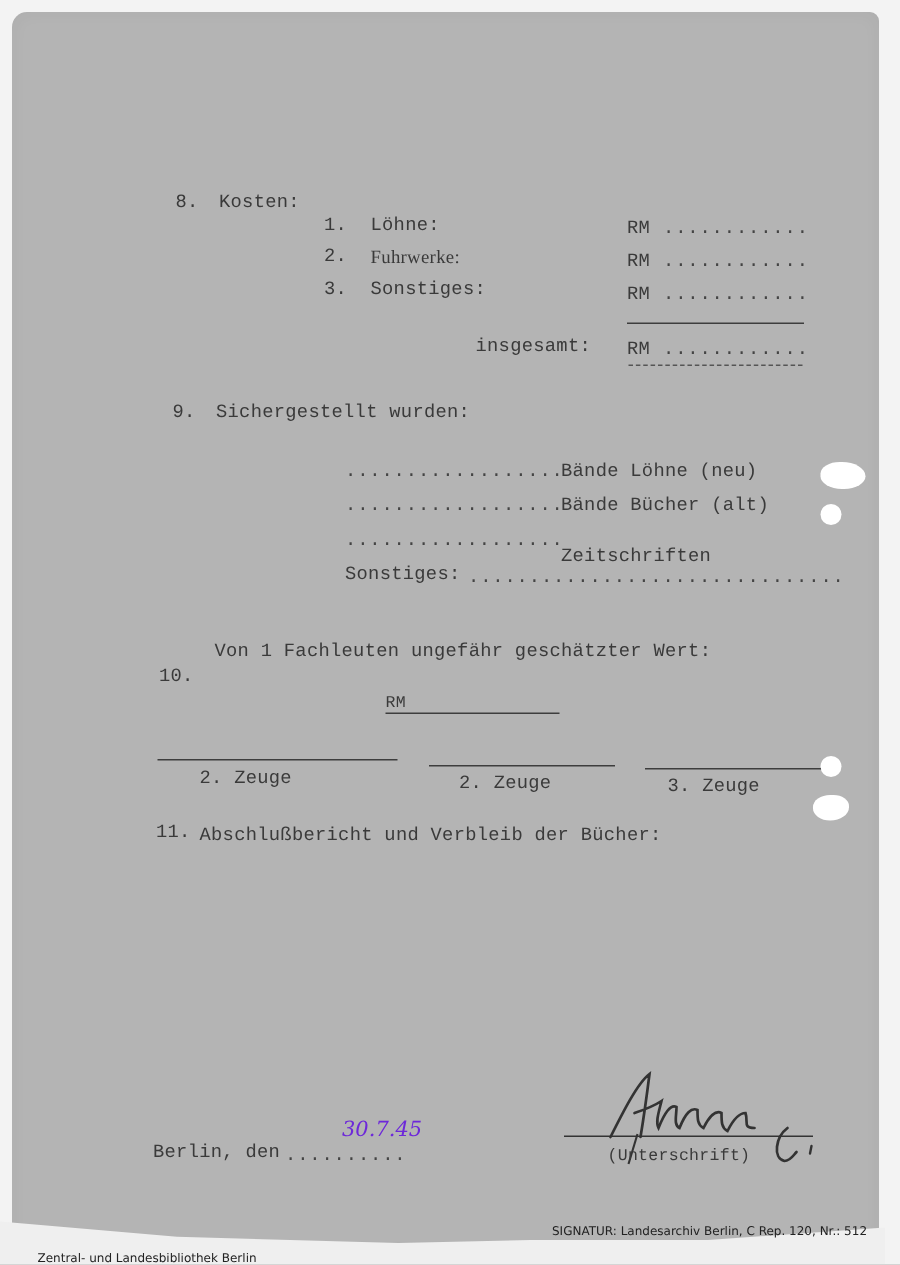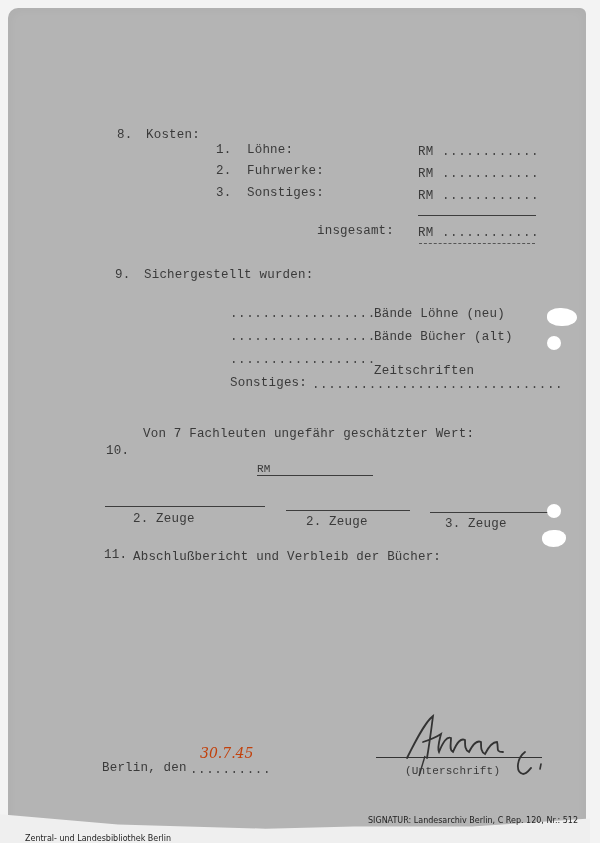--- a/index.html
+++ b/index.html
@@ -24,21 +24,21 @@
       letter-spacing: 0.2px;
     }
     .dots { color: #444; letter-spacing: 0.6px; }
     .hline { position: absolute; height: 1px; background: #3d3d3d; }
     .dline { position: absolute; height: 2px; border-top: 1px dashed #555; }
     .hole {
       position: absolute; background: #ffffff; border-radius: 50%;
     }
     .hand {
       position: absolute; font-family: "DejaVu Serif", serif; font-style: italic;
-      color: #c2410c; font-size: 14px;
+      color: #6d28d9; font-size: 14px; margin-left: 28px;
     }
     .sig {
       position: absolute;
     }
     .footer {
       position: absolute; font-family: "DejaVu Sans", sans-serif;
       font-size: 8px; color: #222; white-space: pre; line-height: 9px;
     }
   </style>
 </head>
@@ -48,21 +48,21 @@
 
 <span class="t" style="left:117px;top:128px;">8.</span>
 <span class="t" style="left:146px;top:128px;">Kosten:</span>
 
 <span class="t" style="left:216px;top:143px;">1.</span>
 <span class="t" style="left:247px;top:143px;">Löhne:</span>
 <span class="t" style="left:418px;top:145px;">RM</span>
 <span class="t dots" style="left:442px;top:145px;">............</span>
 
 <span class="t" style="left:216px;top:164px;">2.</span>
-<span class="t" style="left:247px;top:164px;">Fuhrwerke:</span>
+<span class="t" style="left:247px;top:164px;font-family:Liberation Serif, serif;">Fuhrwerke:</span>
 <span class="t" style="left:418px;top:167px;">RM</span>
 <span class="t dots" style="left:442px;top:167px;">............</span>
 
 <span class="t" style="left:216px;top:186px;">3.</span>
 <span class="t" style="left:247px;top:186px;">Sonstiges:</span>
 <span class="t" style="left:418px;top:189px;">RM</span>
 <span class="t dots" style="left:442px;top:189px;">............</span>
 
 <div class="hline" style="left:418px;top:215px;width:118px;"></div>
 
@@ -80,21 +80,21 @@
 <span class="t dots" style="left:230px;top:330px;">..................</span>
 <span class="t" style="left:374px;top:330px;">Bände Bücher (alt)</span>
 
 <span class="t dots" style="left:230px;top:353px;">..................</span>
 <span class="t" style="left:374px;top:364px;">Zeitschriften</span>
 
 <span class="t" style="left:230px;top:376px;">Sonstiges:</span>
 <span class="t dots" style="left:312px;top:378px;">...............................</span>
 
 <span class="t" style="left:106px;top:425px;margin-top:19px;">10.</span>
-<span class="t" style="left:143px;top:427px;">Von 7 Fachleuten ungefähr geschätzter Wert:</span>
+<span class="t" style="left:143px;top:427px;">Von 1 Fachleuten ungefähr geschätzter Wert:</span>
 
 <span class="t" style="left:257px;top:463px;font-size:11px;">RM</span>
 <div class="hline" style="left:257px;top:475px;width:116px;"></div>
 
 <div class="hline" style="left:105px;top:506px;width:160px;"></div>
 <div class="hline" style="left:286px;top:510px;width:124px;"></div>
 <div class="hline" style="left:430px;top:512px;width:120px;"></div>
 
 <span class="t" style="left:133px;top:512px;">2. Zeuge</span>
 <span class="t" style="left:306px;top:515px;">2. Zeuge</span>

